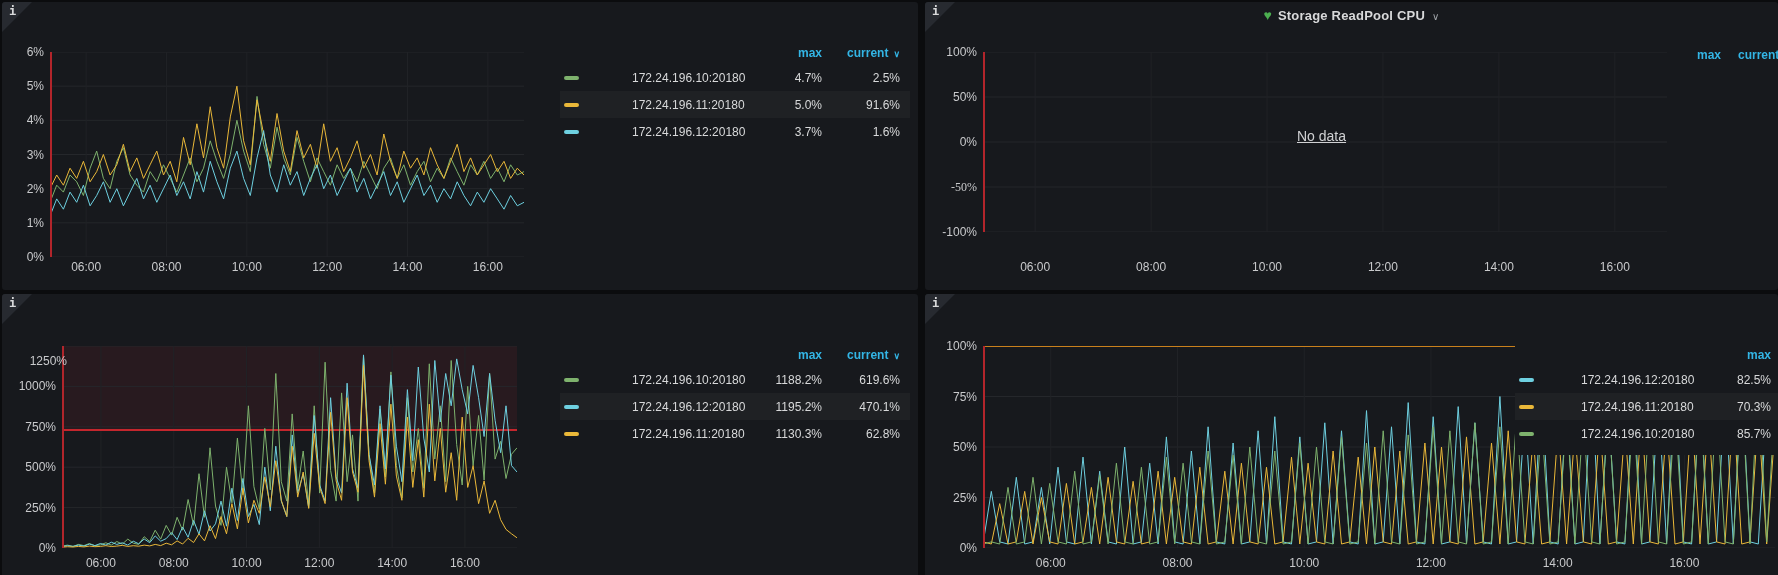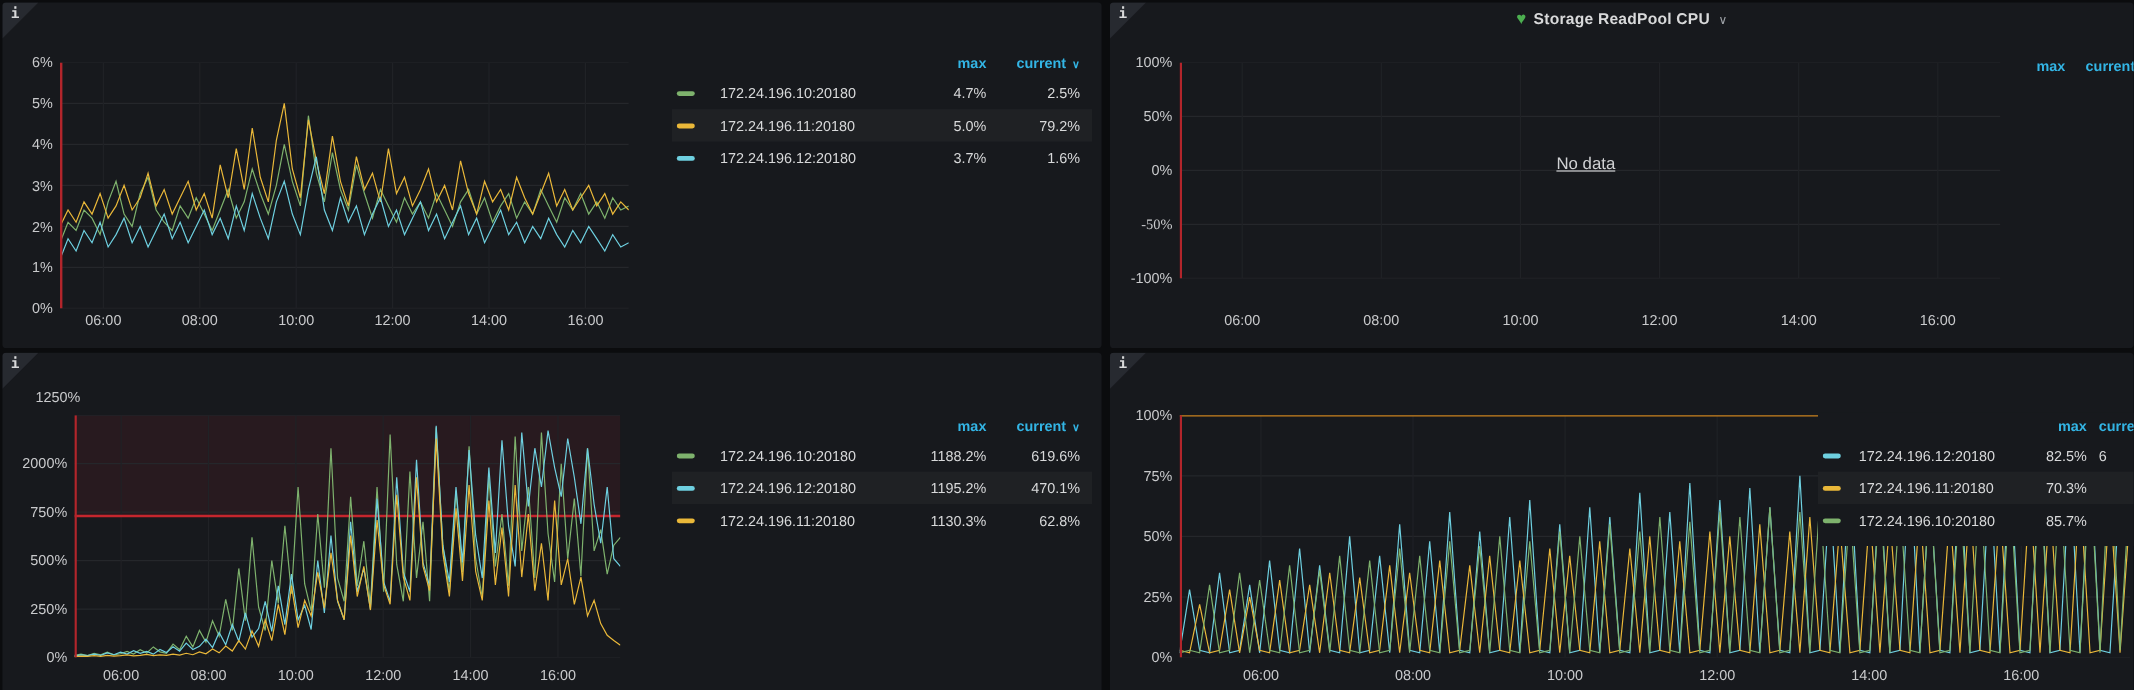--- a/index.html
+++ b/index.html
@@ -16,21 +16,21 @@
   .ylab{position:absolute;text-align:right;color:#c9cacc;font-size:12px;height:14px;line-height:14px;}
   .xlab{position:absolute;text-align:center;color:#c9cacc;font-size:12px;width:44px;}
   .plotbox{position:absolute;}
   .nodata{position:absolute;color:#d0d1d3;font-size:14px;}
   .legend{position:absolute;font-size:12px;color:#d8d9da;}
   .lg-head{display:flex;align-items:center;height:22px;color:#33b5e5;font-weight:700;}
   .lg-row{display:flex;align-items:center;height:27px;cursor:pointer;}
   .lg-row.stripe{background:rgba(255,255,255,0.035);}
   .cell-sw{display:flex;align-items:center;justify-content:flex-start;flex:0 0 auto;padding-left:4px;box-sizing:border-box;}
   .swatch{width:15px;height:4px;border-radius:2px;display:inline-block;}
-  .cell-label{flex:1 1 auto;white-space:nowrap;overflow:hidden;}
+  .cell-label{flex:1 1 auto;white-space:nowrap;overflow:hidden;margin-left:32px;}
   .cell-val{flex:0 0 auto;text-align:right;white-space:nowrap;}
   .cell-val.leftal{text-align:left;padding-left:10px;}
   .sort-caret{font-size:9px;margin-left:5px;}
   .hdr-abs{position:absolute;color:#33b5e5;font-weight:700;font-size:12px;white-space:nowrap;}
 </style>
 </head>
 <body>
 
 <div class="panel" style="left: 2px; top: 2px; width: 916px; height: 288px;">
   <div class="corner"></div>
@@ -81,21 +81,21 @@
         <span class="cell-label">172.24.196.10:20180</span>
         <span class="cell-val" style="width: 70px;">4.7%</span>
         <span class="cell-val" style="width: 78px; padding-right: 10px;">2.5%</span>
       </div>
       <div class="lg-row stripe">
         <span class="cell-sw" style="width: 40px;">
           <span class="swatch" style="background: rgb(234, 184, 57);"></span>
         </span>
         <span class="cell-label">172.24.196.11:20180</span>
         <span class="cell-val" style="width: 70px;">5.0%</span>
-        <span class="cell-val" style="width: 78px; padding-right: 10px;">79.2%</span>
+        <span class="cell-val" style="width: 78px; padding-right: 10px;">91.6%</span>
       </div>
       <div class="lg-row">
         <span class="cell-sw" style="width: 40px;">
           <span class="swatch" style="background: rgb(110, 208, 224);"></span>
         </span>
         <span class="cell-label">172.24.196.12:20180</span>
         <span class="cell-val" style="width: 70px;">3.7%</span>
         <span class="cell-val" style="width: 78px; padding-right: 10px;">1.6%</span>
       </div>
     </div>
@@ -155,22 +155,22 @@
         <line x1="0" x2="455" y1="84.03200000000001" y2="84.03200000000001" stroke="#c4262d" stroke-width="2"></line>
         <polyline points="0.0,200.1 5.5,199.1 11.0,200.4 16.4,198.4 21.9,199.6 27.4,197.5 32.9,199.7 38.4,198.8 43.9,196.8 49.3,199.1 54.8,195.5 60.3,198.1 65.8,193.1 71.3,197.2 76.7,198.4 82.2,190.7 87.7,195.5 93.2,184.2 98.7,193.1 104.2,179.4 109.6,189.1 115.1,171.3 120.6,184.2 126.1,153.5 131.6,179.4 137.0,127.7 142.5,171.3 148.0,101.8 153.5,160.0 159.0,179.4 164.5,121.2 169.9,156.8 175.4,92.1 180.9,148.7 186.4,59.8 191.9,140.6 197.3,163.2 202.8,82.4 208.3,143.8 213.8,27.5 219.3,135.7 224.8,155.1 230.2,67.9 235.7,142.2 241.2,105.0 246.7,158.4 252.2,59.8 257.7,147.1 263.1,16.2 268.6,124.4 274.1,155.1 279.6,46.9 285.1,135.7 290.5,88.9 296.0,155.1 301.5,10.0 307.0,108.3 312.5,147.1 318.0,63.0 323.4,130.9 328.9,25.9 334.4,119.6 339.9,151.9 345.4,51.7 350.8,126.0 356.3,82.4 361.8,142.2 367.3,17.8 372.8,113.1 378.3,59.8 383.7,135.7 389.2,14.5 394.7,98.6 400.2,139.0 405.7,40.4 411.1,119.6 416.6,69.5 422.1,134.1 427.6,27.5 433.1,113.1 438.6,95.3 444.0,132.5 449.5,108.3 455.0,101.8" fill="none" stroke="#7EB26D" stroke-width="1"></polyline>
         <polyline points="0.0,200.7 5.5,199.7 11.0,200.4 16.4,199.1 21.9,200.1 27.4,198.1 32.9,199.6 38.4,197.5 43.9,199.1 49.3,196.2 54.8,198.4 60.3,196.8 65.8,199.1 71.3,195.2 76.7,197.8 82.2,193.0 87.7,196.7 93.2,189.9 98.7,195.2 104.2,192.6 109.6,186.6 115.1,193.6 120.6,181.0 126.1,191.3 131.6,174.5 137.0,188.3 142.5,164.8 148.0,185.0 153.5,177.8 159.0,155.1 164.5,180.2 169.9,142.2 175.4,174.5 180.9,132.5 186.4,170.5 191.9,158.4 197.3,178.6 202.8,121.2 208.3,164.8 213.8,100.2 219.3,155.1 224.8,170.5 230.2,88.9 235.7,147.1 241.2,127.7 246.7,161.6 252.2,69.5 257.7,139.0 263.1,155.1 268.6,51.7 274.1,130.9 279.6,147.1 285.1,37.2 290.5,122.8 296.0,142.2 301.5,8.9 307.0,108.3 312.5,139.0 318.0,59.8 323.4,122.8 328.9,29.1 334.4,100.2 339.9,135.7 345.4,43.6 350.8,114.7 356.3,21.0 361.8,92.1 367.3,126.0 372.8,14.5 378.3,76.0 383.7,27.5 389.2,59.8 394.7,12.9 400.2,43.6 405.7,67.9 411.1,19.4 416.6,51.7 422.1,90.5 427.6,27.5 433.1,74.3 438.6,106.7 444.0,59.8 449.5,119.6 455.0,126.0" fill="none" stroke="#6ED0E0" stroke-width="1"></polyline>
         <polyline points="0.0,201.2 5.5,200.7 11.0,201.0 16.4,200.4 21.9,200.9 27.4,200.1 32.9,200.7 38.4,200.4 43.9,199.7 49.3,200.5 54.8,200.1 60.3,199.4 65.8,200.4 71.3,199.7 76.7,200.2 82.2,199.1 87.7,199.9 93.2,198.4 98.7,199.6 104.2,197.2 109.6,198.8 115.1,194.9 120.6,198.0 126.1,192.3 131.6,196.5 137.0,187.8 142.5,194.9 148.0,179.7 153.5,192.6 159.0,170.5 164.5,187.8 169.9,157.6 175.4,182.9 180.9,142.2 186.4,177.0 191.9,154.3 197.3,167.3 202.8,130.9 208.3,160.8 213.8,114.7 219.3,154.3 224.8,170.5 230.2,100.2 235.7,151.1 241.2,126.0 246.7,162.4 252.2,87.3 257.7,141.4 263.1,157.6 268.6,66.3 274.1,134.9 279.6,154.3 285.1,51.7 290.5,126.0 296.0,146.2 301.5,19.4 307.0,114.7 312.5,151.1 318.0,77.6 323.4,138.2 328.9,58.2 334.4,130.1 339.9,154.3 345.4,71.1 350.8,141.4 356.3,93.7 361.8,151.1 367.3,58.2 372.8,134.9 378.3,82.4 383.7,146.2 389.2,106.7 394.7,154.3 400.2,71.1 405.7,141.4 411.1,119.6 416.6,157.6 422.1,134.9 427.6,167.3 433.1,154.3 438.6,173.7 444.0,183.4 449.5,187.8 455.0,191.8" fill="none" stroke="#EAB839" stroke-width="1"></polyline>
         <line x1="1" x2="1" y1="0" y2="202" stroke="#b2252b" stroke-width="2"></line>
       </svg></div>
     <div class="ylab" style="left: 0px; width: 54px; top: 247px;">0%</div>
     <div class="ylab" style="left: 0px; width: 54px; top: 206.6px;">250%</div>
     <div class="ylab" style="left: 0px; width: 54px; top: 166.2px;">500%</div>
     <div class="ylab" style="left: 0px; width: 54px; top: 125.8px;">750%</div>
-    <div class="ylab" style="left: 0px; width: 54px; top: 85.4px;">2000%</div>
-    <div class="ylab" style="left: 0px; width: 54px; top: 30px; padding-left: 11px;">1250%</div>
+    <div class="ylab" style="left: 0px; width: 54px; top: 85.4px;">1000%</div>
+    <div class="ylab" style="left: 0px; width: 54px; top: 60px; padding-left: 11px;">1250%</div>
     <div class="xlab" style="left: 76.948px; top: 262px;">06:00</div>
     <div class="xlab" style="left: 149.748px; top: 262px;">08:00</div>
     <div class="xlab" style="left: 222.548px; top: 262px;">10:00</div>
     <div class="xlab" style="left: 295.348px; top: 262px;">12:00</div>
     <div class="xlab" style="left: 368.148px; top: 262px;">14:00</div>
     <div class="xlab" style="left: 440.948px; top: 262px;">16:00</div>
     <div class="legend" style="left: 558px; top: 50px; width: 350px;">
       <div class="lg-head">
         <span class="cell-sw" style="width: 40px;"></span>
         <span class="cell-label"></span>

